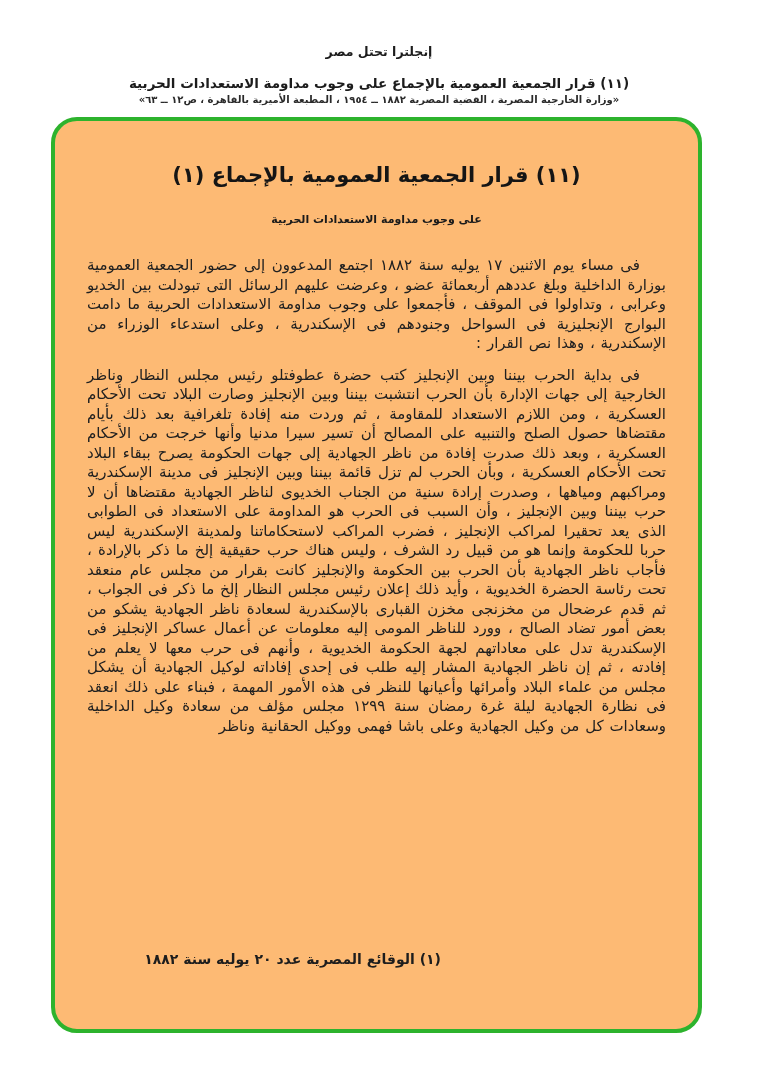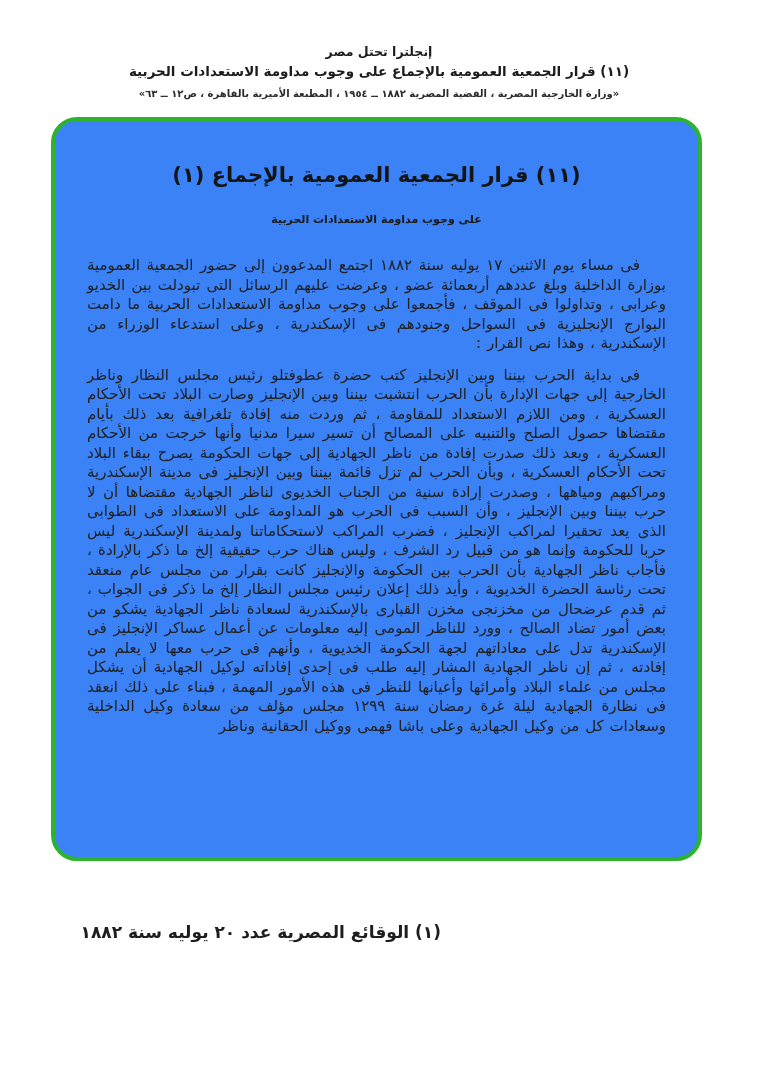--- a/index.html
+++ b/index.html
@@ -25,39 +25,39 @@
     direction: rtl;
     text-align: center;
   }
   .header-line1 {
     font-size: 12.5px;
     font-weight: bold;
   }
   .header-line2 {
     font-size: 13.5px;
     font-weight: bold;
-    margin-top: 4px;
+    margin-top: 16px;
   }
   .header-line3 {
     font-size: 10px;
     font-weight: bold;
-    margin-top: 9px;
+    margin-top: 3px;
     color: #2a2a2a;
   }
   
   .frame {
     position: absolute;
     left: 51px;
     top: 117px;
     width: 651px;
-    height: 744px;
+    height: 916px;
     box-sizing: border-box;
     border: 4px solid var(--frame-green, #2db32d);
     border-radius: 26px;
-    background: #3b82f6;
+    background: #fdba74;
     direction: rtl;
     padding: 42px 32px 0 32px;
   }
   .doc-title {
     text-align: center;
     font-size: 21px;
     font-weight: bold;
     color: #151515;
   }
   .doc-subtitle {
@@ -74,23 +74,23 @@
     margin: 8px 0 12px 0;
     font-size: 15px;
     line-height: 19.5px;
     text-align: justify;
     text-indent: 26px;
     color: #202020;
     word-spacing: 1px;
   }
   .footnote {
     position: absolute;
-    top: 801px;
+    top: 830px;
     right: 257px;
-    font-size: 17px;
+    font-size: 14px;
     font-weight: bold;
     white-space: nowrap;
     color: #1d1d1d;
   }
 </style>
 </head>
 <body>
 
 <div class="page">
 

